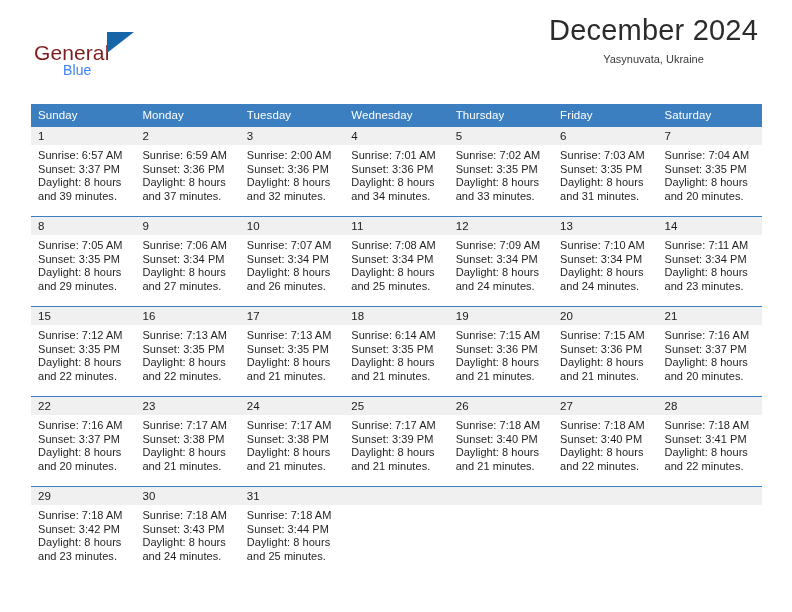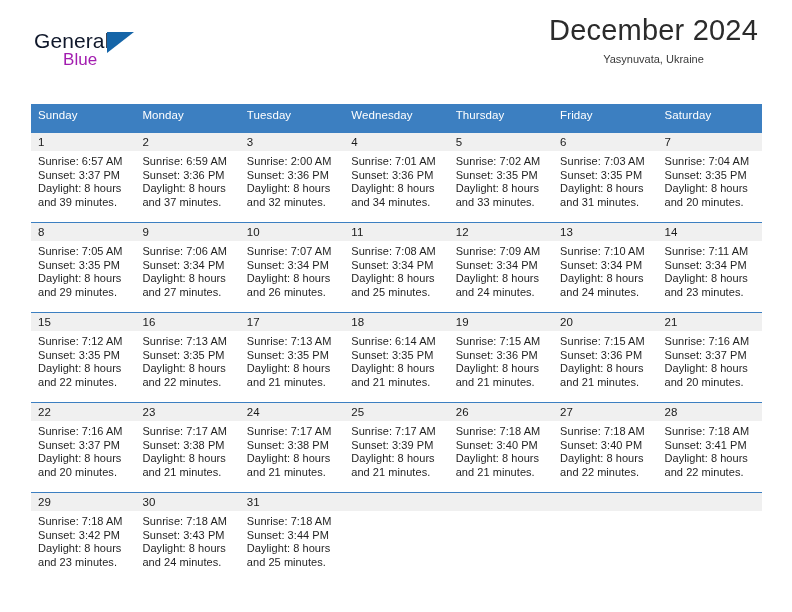--- a/index.html
+++ b/index.html
@@ -34,27 +34,28 @@
     left: 34px;
     top: 30px;
     line-height: 1;
     user-select: none;
   }
   .brand-row1 {
     position: relative;
     display: block;
     font-size: 21px;
     letter-spacing: 0.1px;
-    color: #0f172a;
+    color: #7f1d1d;
     height: 23px;
+    margin-top: 12px;
   }
   .brand-row2 {
     display: block;
-    font-size: 17px;
-    color: #a21caf;
+    font-size: 14px;
+    color: #3b82f6;
     margin-top: -2px;
     padding-left: 29px;
     letter-spacing: 0.1px;
   }
   .brand-flag {
     position: absolute;
     left: 73px;
     top: 2px;
     width: 0;
     height: 0;
@@ -93,21 +94,21 @@
     table-layout: fixed;
   }
   .calendar col { width: 104.43px; }
 
   thead th {
     background: #3c7fc1;
     color: #ffffff;
     font-size: 11.5px;
     font-weight: normal;
     text-align: left;
-    padding: 5px 0 11px 7px;
+    padding: 5px 0 5px 7px;
     height: 21px;
     vertical-align: middle;
     letter-spacing: 0.1px;
   }
 
   tbody tr.week-row > td {
     vertical-align: top;
     padding: 0;
     height: 90px;
     border-top: 1px solid #3c7fc1;

